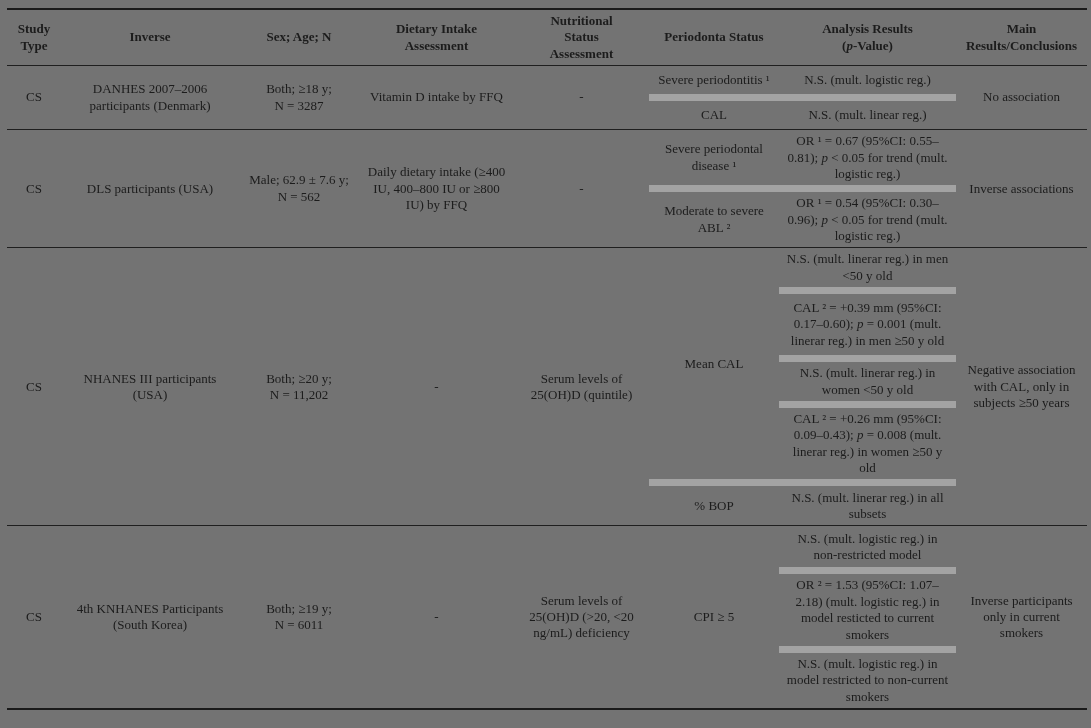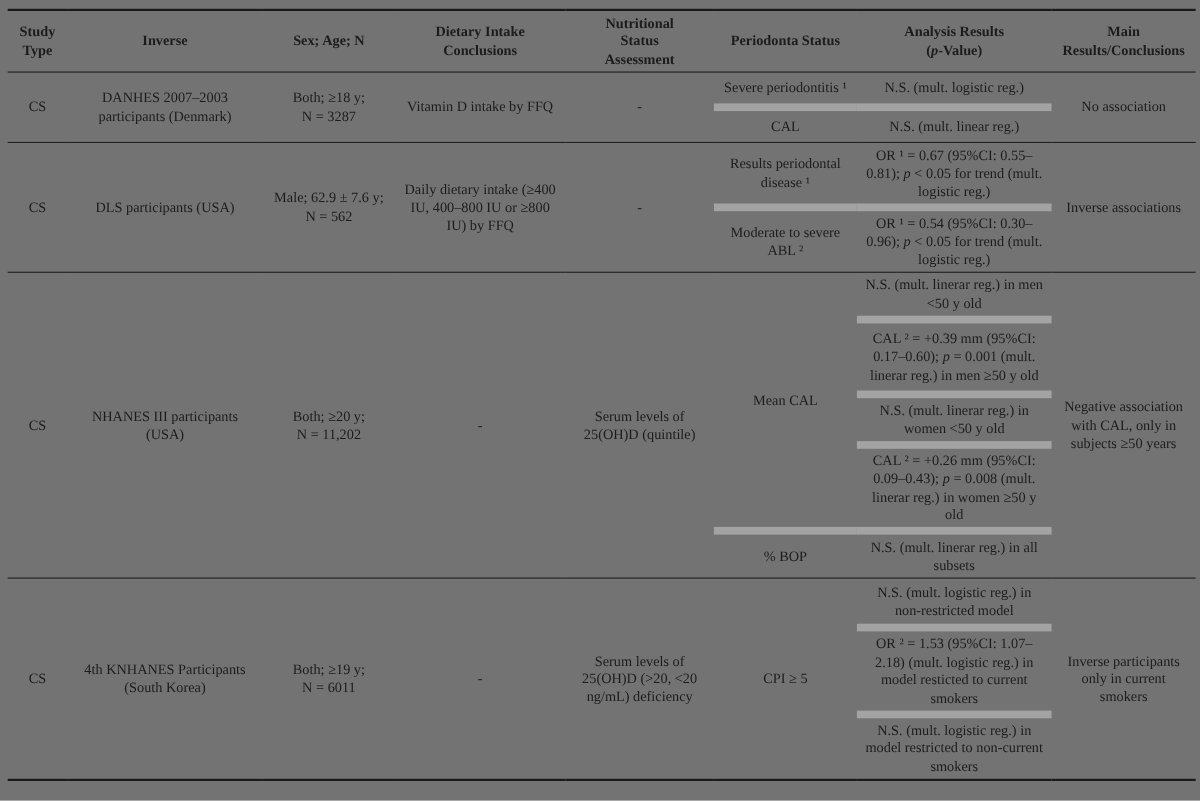--- a/index.html
+++ b/index.html
@@ -35,57 +35,57 @@
       <col style="width:177px">
         <col style="width:131px">
     </colgroup>
     <thead>
       <tr class="hh">
         <th>Study
 Type</th>
         <th>Inverse</th>
         <th>Sex; Age; N</th>
         <th>Dietary Intake
-Conclusions</th>
+Assessment</th>
         <th>Nutritional
 Status
 Assessment</th>
         <th>Periodonta Status</th>
         <th>Analysis Results
 (<i>p</i>-Value)</th>
         <th>Main
 Results/Conclusions</th>
       </tr>
     </thead>
     <tbody>
 
       <tr class="ht32">
         <td class="rb" rowspan="2">CS</td>
-        <td class="rb" rowspan="2">DANHES 2007–2003 participants (Denmark)</td>
+        <td class="rb" rowspan="2">DANHES 2007–2006 participants (Denmark)</td>
         <td class="rb prewrap" rowspan="2">Both; ≥18 y;
 N = 3287</td>
         <td class="rb" rowspan="2">Vitamin D intake by FFQ</td>
         <td class="rb" rowspan="2">-</td>
         <td class="sb">Severe periodontitis ¹</td>
         <td class="sb">N.S. (mult. logistic reg.)</td>
         <td class="rb" rowspan="2">No association</td>
       </tr>
       <tr class="ht32">
         <td class="rb">CAL</td>
         <td class="rb">N.S. (mult. linear reg.)</td>
       </tr>
 
       <tr class="ht55">
         <td class="rb" rowspan="2">CS</td>
         <td class="rb" rowspan="2">DLS participants (USA)</td>
         <td class="rb prewrap" rowspan="2">Male; 62.9 ± 7.6 y;
 N = 562</td>
         <td class="rb" rowspan="2">Daily dietary intake (≥400 IU, 400–800 IU or ≥800 IU) by FFQ</td>
         <td class="rb" rowspan="2">-</td>
-        <td class="sb">Results periodontal disease ¹</td>
+        <td class="sb">Severe periodontal disease ¹</td>
         <td class="sb">OR ¹ = 0.67 (95%CI: 0.55–0.81); <i>p</i> &lt; 0.05 for trend (mult. logistic reg.)</td>
         <td class="rb" rowspan="2">Inverse associations</td>
       </tr>
       <tr class="ht55">
         <td class="rb">Moderate to severe ABL ²</td>
         <td class="rb">OR ¹ = 0.54 (95%CI: 0.30–0.96); <i>p</i> &lt; 0.05 for trend (mult. logistic reg.)</td>
       </tr>
 
       <tr class="ht38">
         <td class="rb" rowspan="5">CS</td>

